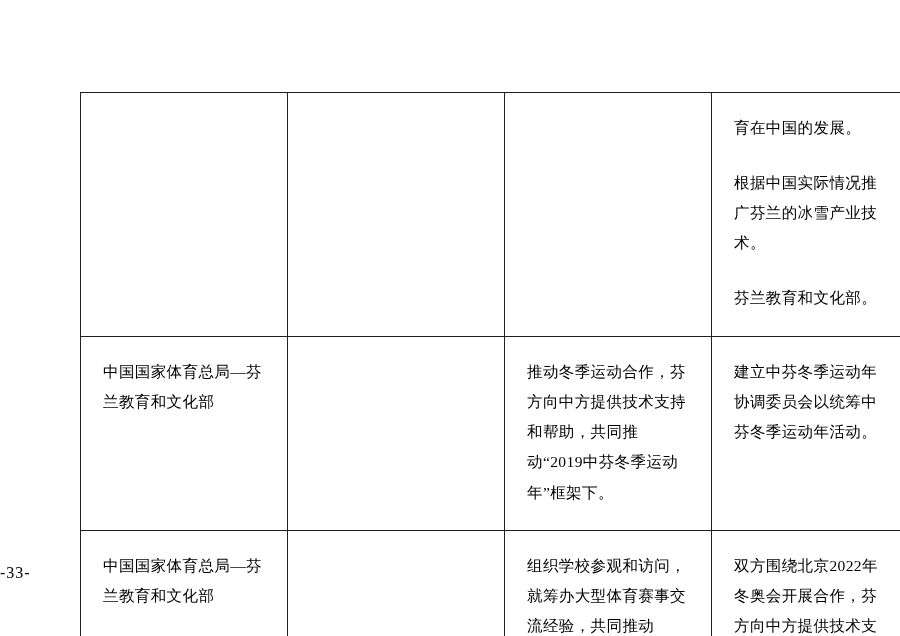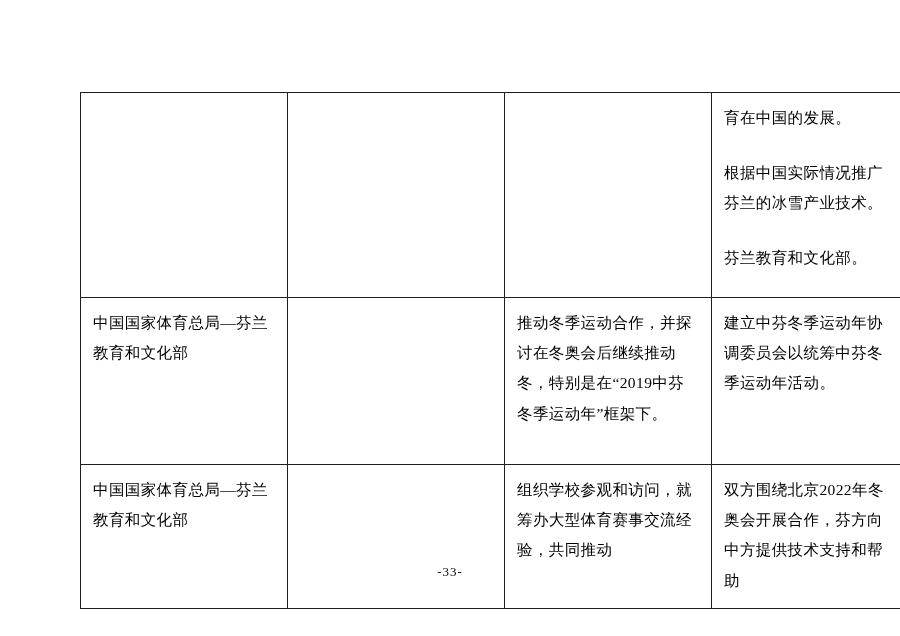--- a/index.html
+++ b/index.html
@@ -38,37 +38,37 @@
     font-size: 15.5px;
     line-height: 1.95;
     letter-spacing: 0.4px;
   }
   .col-a { width: 186px; }
   .col-b { width: 196px; }
   .col-c { width: 186px; }
   .col-d { width: 172px; }
 
   .cell-lines p {
-    margin: 2px;
+    margin: 12px;
     white-space: pre-wrap;
   }
   .cell-lines p.gap {
     margin-top: 1.6em;
   }
   .row-1 td { height: 186px; }
   .row-2 td { height: 148px; }
   .row-3 td { height: 96px; }
 
   .page-number {
     position: absolute;
     left: 0;
     top: 564px;
     width: 900px;
-    text-align: center;
-    font-size: 13px;
+    text-align: left;
+    font-size: 16px;
     font-family: "Liberation Serif", "DejaVu Serif", serif;
     letter-spacing: 1px;
     color: #000000;
   }
 </style>
 </head>
 <body>
 
 <div class="page">
 
@@ -85,21 +85,21 @@
           <p class="gap">芬兰教育和文化部。</p>
         </td>
       </tr>
 
       <tr class="row-2">
         <td class="col-a cell-lines">
           <p>中国国家体育总局—芬兰教育和文化部</p>
         </td>
         <td class="col-b cell-lines"></td>
         <td class="col-c cell-lines">
-          <p>推动冬季运动合作，并探讨在冬奥会后继续推动冬，特别是在“2019中芬冬季运动年”框架下。</p>
+          <p>推动冬季运动合作，芬方向中方提供技术支持和帮助，共同推动“2019中芬冬季运动年”框架下。</p>
         </td>
         <td class="col-d cell-lines">
           <p>建立中芬冬季运动年协调委员会以统筹中芬冬季运动年活动。</p>
         </td>
       </tr>
 
       <tr class="row-3">
         <td class="col-a cell-lines">
           <p>中国国家体育总局—芬兰教育和文化部</p>
         </td>

